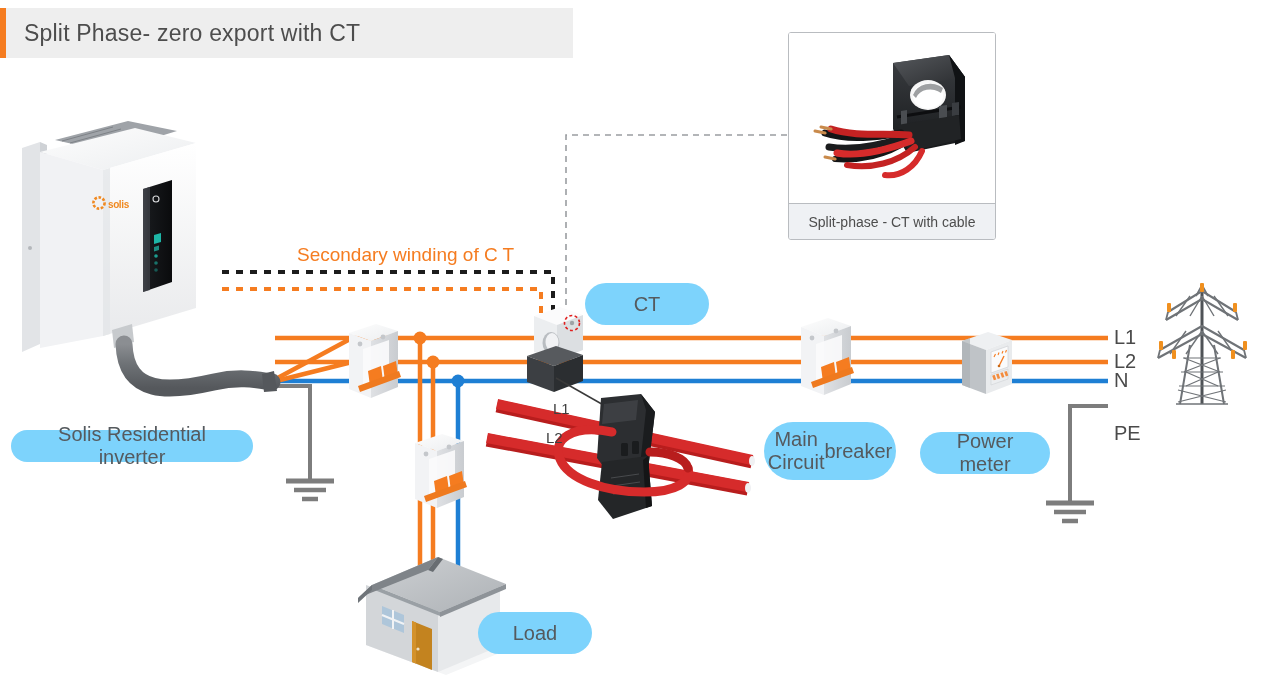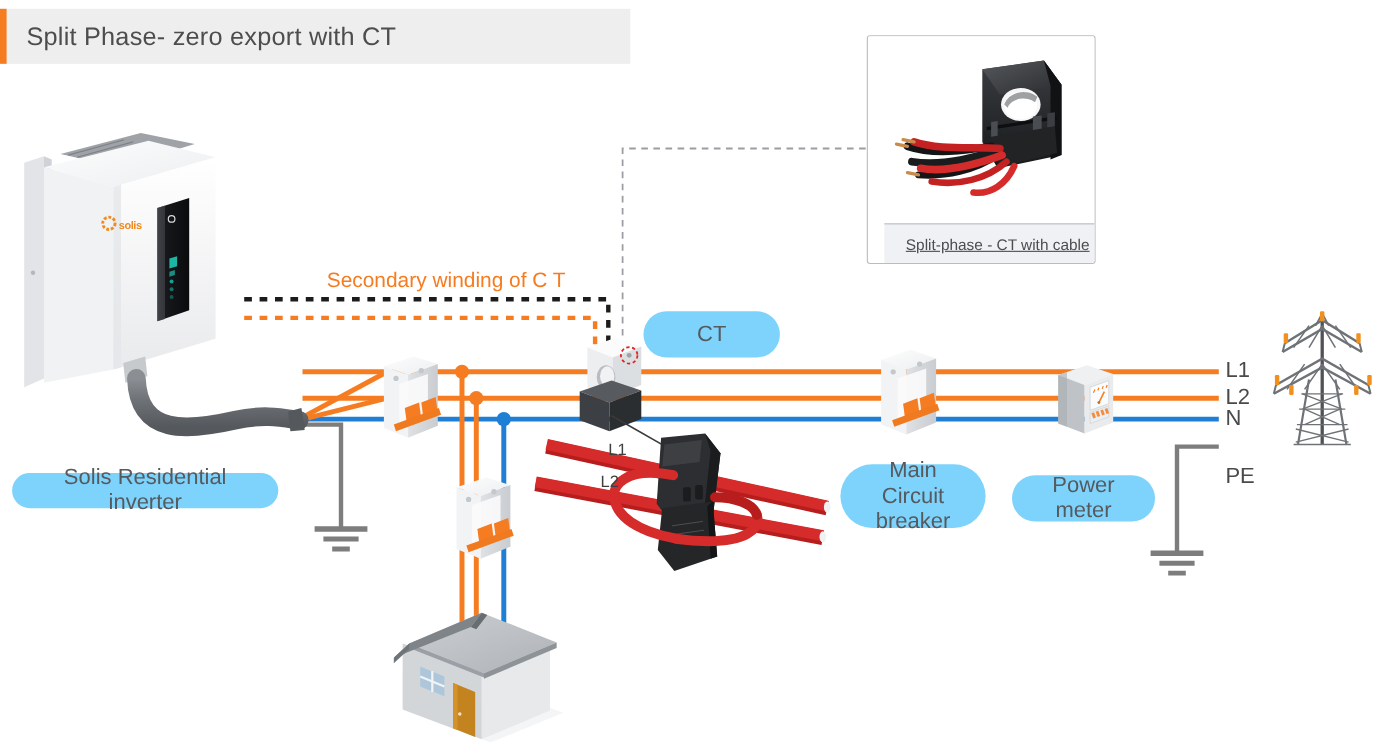--- a/index.html
+++ b/index.html
@@ -65,28 +65,27 @@
     border-radius: 3px;
     overflow: hidden;
   }
   #inset-img {
     position: relative;
     width: 100%; height: 172px;
     background: #fefefe;
     overflow: hidden;
   }
   #inset-cap {
-    position: absolute; left: 15px; bottom: 0;
+    position: absolute; left: 0; bottom: 0;
     width: 100%; height: 36px;
     border-top: 1px solid #b9bcc0;
     background: #eff1f4;
     display: flex; align-items: center; justify-content: center;
     font-size: 14px; color: #4d4d4d;
     white-space: nowrap;
-    text-decoration: underline;
   }
 
   
   .axis-lbl {
     position: absolute;
     font-size: 20px; color: #4a4a4a;
     z-index: 4;
   }
 
   .wm {
@@ -468,22 +467,23 @@
   <div class="axis-lbl" style="left:1114px; top:326px;">L1</div>
   <div class="axis-lbl" style="left:1114px; top:350px;">L2</div>
   <div class="axis-lbl" style="left:1114px; top:369px;">N</div>
   <div class="axis-lbl" style="left:1114px; top:394px;margin-top:28px;">PE</div>
 
   <div class="pill" style="left:11px; top:430px; width:242px; height:32px;">Solis Residential inverter</div>
 
   <div class="pill" style="left:585px; top:283px; width:124px; height:42px;">CT</div>
 
   <div class="pill" style="left:764px; top:422px; width:132px; height:58px;
-              flex-direction:column;">
+              ">
     <span>Main Circuit</span>
     <span>breaker</span>
   </div>
 
   <div class="pill" style="left:920px; top:432px; width:130px; height:42px;">Power meter</div>
 
 
+  <div class="pill" style="left:478px; top:612px; width:114px; height:42px;">Load</div>
 
 </div>
 
 </body></html>

